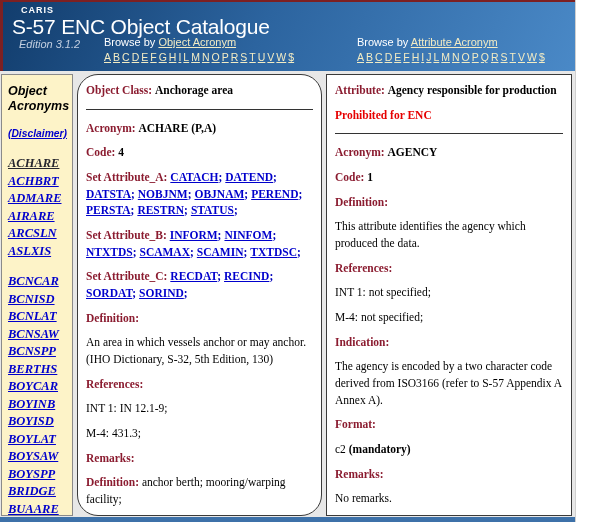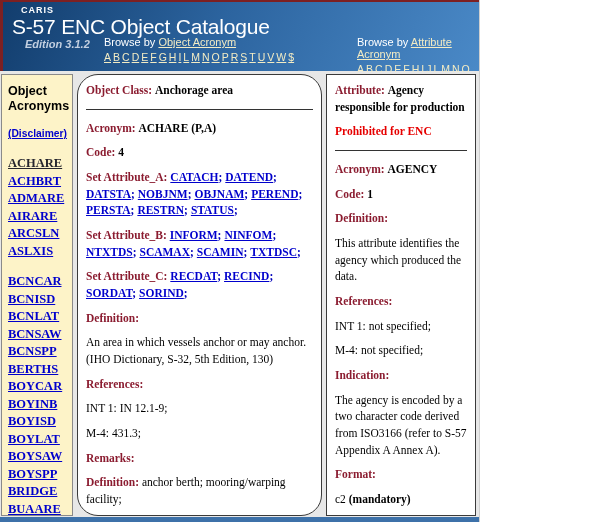--- a/index.html
+++ b/index.html
@@ -1,43 +1,43 @@
 <!DOCTYPE html>
 <html><head>
 <meta charset="utf-8">
 <style>
   html,body{margin:0;padding:0;}
-  .page{width:480px;height:522px;position:relative;background:#e7e7e7;overflow:hidden;
+  .page{width:576px;height:522px;position:relative;background:#e7e7e7;overflow:hidden;
         font-family:"Liberation Serif",serif;border-right:1px solid #cfcfcf;box-sizing:border-box;}
 
   
   .header{height:71px;box-sizing:border-box;position:relative;color:#fff;
           font-family:"Liberation Sans",sans-serif;
           border-top:2px solid #7d2022;border-left:3px solid #7d2022;
           background:linear-gradient(115deg,#123d6d 0%,#2c649f 45%,#4a89c7 100%);}
   .logo{position:absolute;top:3px;left:9px;}
   .caris{font-size:9px;font-weight:bold;letter-spacing:1px;margin-left:9px;line-height:10px;}
   .title{font-size:21px;line-height:23px;font-weight:500;letter-spacing:-0.2px;}
-  .edition{font-style:italic;font-size:11px;line-height:13px;color:#c2cfe0;margin-left:13px;font-weight:bold;}
+  .edition{font-style:italic;font-size:11px;line-height:13px;color:#c2cfe0;margin-left:7px;}
   .browse{position:absolute;font-size:11px;font-weight:normal;}
   .browse.b1{left:101px;top:34px;}
   .browse.b2{left:354px;top:34px;}
   .blink{color:#f3ecc4;text-decoration:underline;cursor:pointer;}
   .letters{margin-top:3px;}
   .letter{color:#f3ecc4;text-decoration:underline;margin-right:2px;font-size:10.5px;
           display:inline-block;cursor:pointer;}
 
   
   .content{position:absolute;top:72px;bottom:0;left:0;right:0;display:flex;gap:4px;
            padding:2px 3px 6px 1px;box-sizing:border-box;background:#e7e7e7;}
   .bluebar{position:absolute;left:0;right:0;bottom:0;height:5px;background:#3d71a9;z-index:5;}
 
   
   .sidebar{width:72px;flex:none;background:#fdf3c8;border:1px solid #8a8a8a;
-           box-sizing:border-box;padding:9px 5px 0 6px;}
+           box-sizing:border-box;padding:9px 5px 0 6px;font-style:italic;}
   .sb-title{font-family:"Liberation Sans",sans-serif;font-weight:bold;font-size:12.5px;
             line-height:15px;color:#000;}
   .sb-disc{font-family:"Liberation Sans",sans-serif;font-weight:bold;font-size:10.3px;
            color:#0000cc;text-decoration:underline;display:inline-block;margin-top:14px;cursor:pointer;}
   .acronym-group{margin-top:13px;}
   .s-item{line-height:15.5px;}
   .s-link{color:#0000cc;font-weight:600;font-size:12.5px;text-decoration:underline;cursor:pointer;}
   .group1 .s-item:first-child .s-link{color:#26262e;}
 
   

